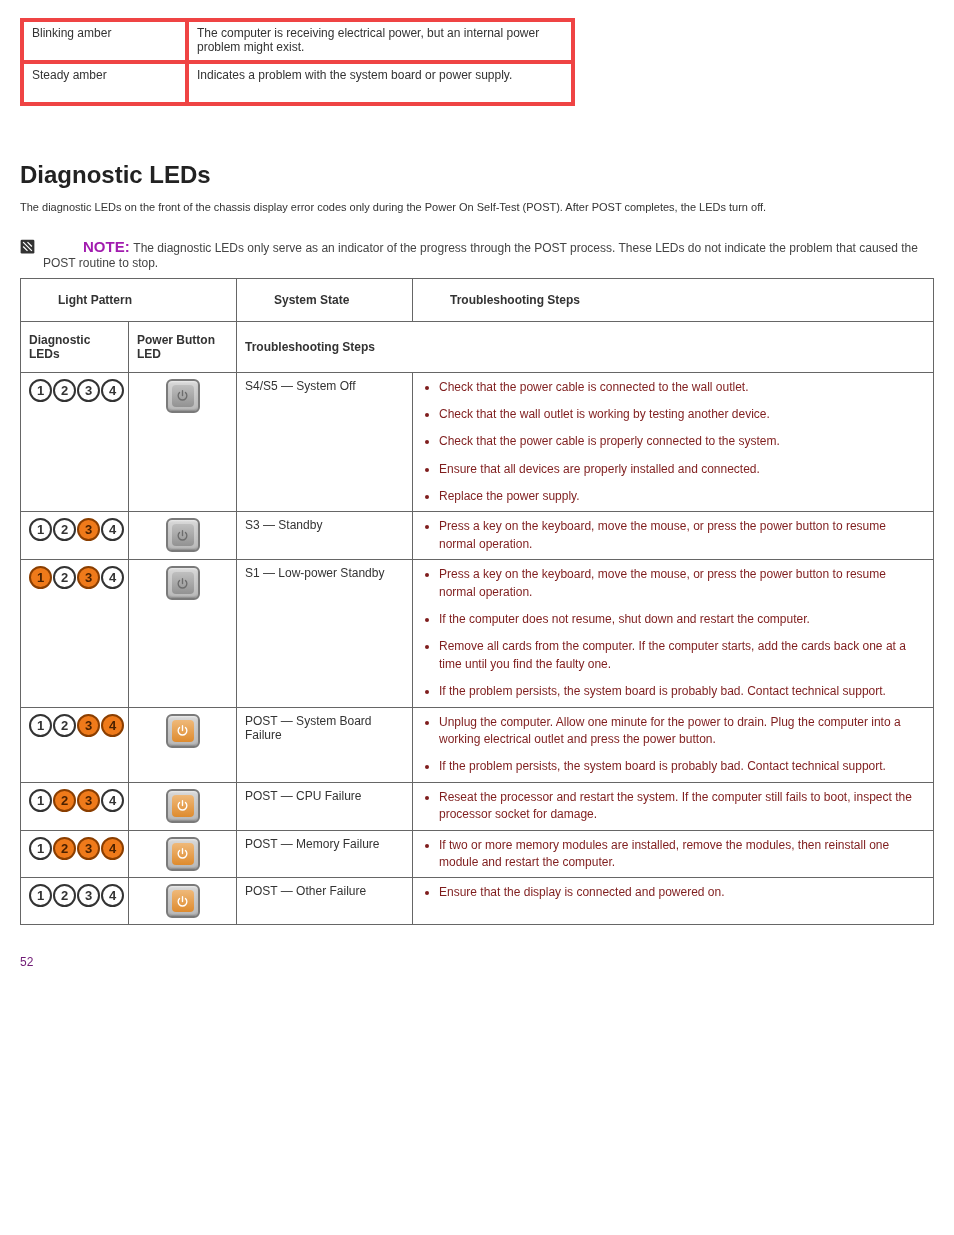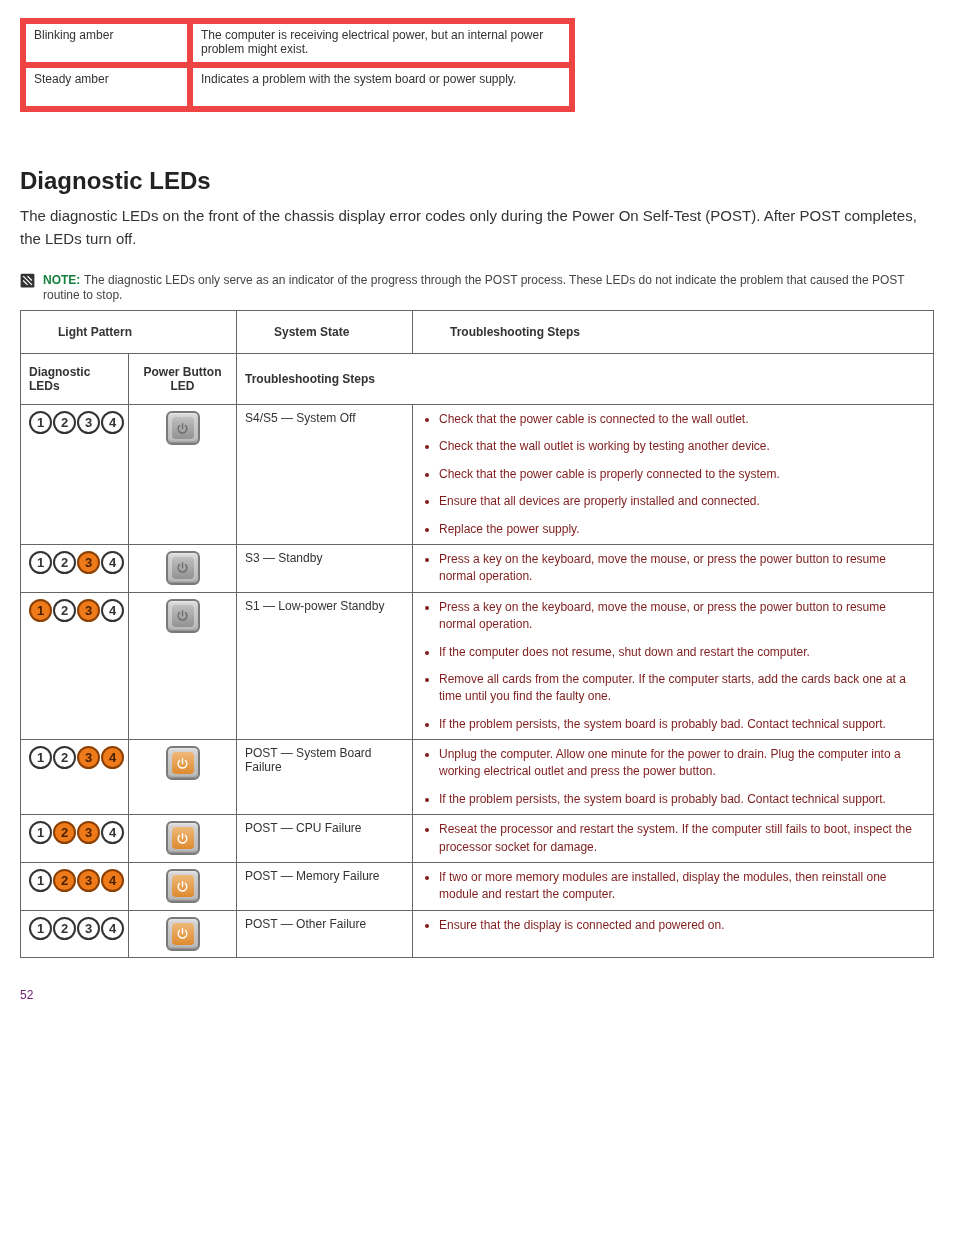--- a/index.html
+++ b/index.html
@@ -16,57 +16,58 @@
     padding:18px 20px 40px 20px;
     box-sizing:border-box;
   }
   
   .top-table{
     border-collapse:collapse;
     width:555px;
     margin-bottom:14px;
   }
   .top-table td{
-    border:6px solid #ef4444;
+    border:4px solid #ef4444;
     height:30px;
     padding:4px 8px;
     font-size:12px;
     vertical-align:top;
   }
   .top-table td.left{width:145px;}
   .top-table td.right{}
   h2.section-title{
     font-size:24px;
     font-weight:600;
     margin:55px 0 10px 0;
     color:#222;
   }
   p.section-intro{
-    font-size:15px;
+    font-size:11px;
     margin:0 0 22px 0;
     line-height:1.5;
   }
   .note-row{
     display:flex;
     align-items:flex-start;
     margin-bottom:8px;
     gap:8px;
   }
   .note-icon{
     width:15px;height:15px;
     display:inline-flex;align-items:center;justify-content:center;
     border-radius:2px;
     margin-top:1px;
     flex-shrink:0;
   }
   .note-icon svg{width:15px;height:15px;}
   .note-label{
     font-weight:bold;
-    font-size:12px;
-    color:#15803d;
+    font-size:15px;
+    color:#a21caf;
+    margin-left:40px;
   }
   .note-text{
     font-size:12px;
     color:#444;
   }
   
   .diag-table{
     border-collapse:collapse;
     width:100%;
     table-layout:fixed;
@@ -89,21 +90,21 @@
   .diag-table th.h3{}
   
   .subhead td{
     font-weight:bold;
     text-align:left;
     vertical-align:middle;
     height:38px;
     font-size:12px;
   }
   .subhead .c1{width:120px;}
-  .subhead .c2{width:48px;text-align:center;}
+  .subhead .c2{width:48px;}
   .led-cell{
     width:120px;
     vertical-align:middle;
     text-align:left;
   }
   .pwr-cell{
     width:48px;
     vertical-align:middle;
     text-align:center;
   }
@@ -317,21 +318,21 @@
               <span class="inner">
                 <svg viewBox="0 0 24 24" fill="none" stroke-width="2.5" stroke-linecap="round">
                   <path d="M12 3v9"></path>
                   <path d="M6.5 6.5a8 8 0 1 0 11 0"></path>
                 </svg>
               </span>
             </span></td>
           <td class="state-cell">POST — Memory Failure</td>
           <td class="steps-cell">
             <ul class="steps">
-              <li>If two or more memory modules are installed, display the modules, then reinstall one module and restart the computer.</li>
+              <li>If two or more memory modules are installed, remove the modules, then reinstall one module and restart the computer.</li>
             </ul>
           </td>
         </tr>
         <tr>
           <td class="led-cell"><span class="led-group"><span class="led">1</span><span class="led">2</span><span class="led">3</span><span class="led">4</span></span></td>
           <td class="pwr-cell"><span class="power-btn amber">
               <span class="inner">
                 <svg viewBox="0 0 24 24" fill="none" stroke-width="2.5" stroke-linecap="round">
                   <path d="M12 3v9"></path>
                   <path d="M6.5 6.5a8 8 0 1 0 11 0"></path>

